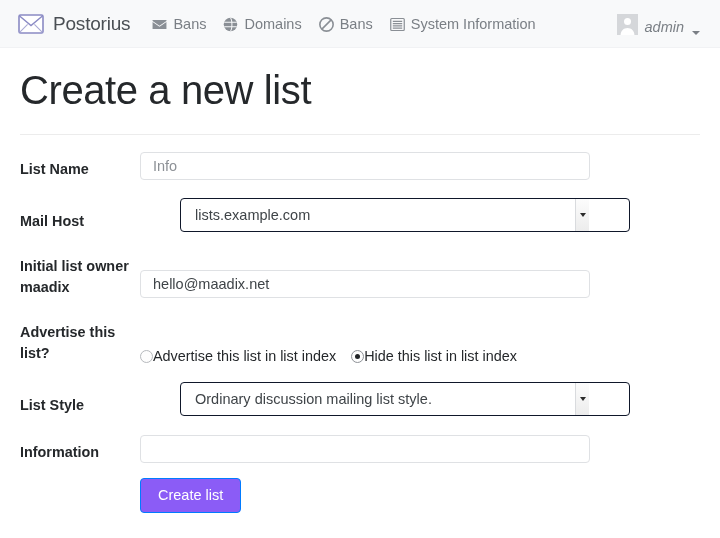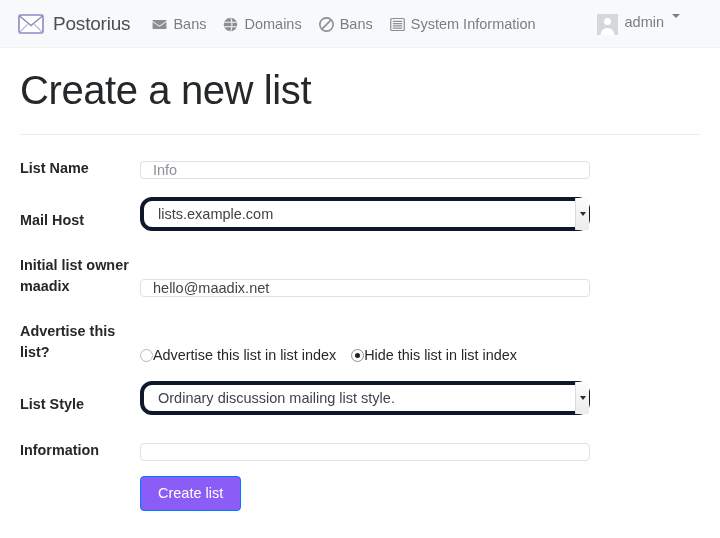--- a/index.html
+++ b/index.html
@@ -10,21 +10,21 @@
     font-family: "Liberation Sans", sans-serif;
     overflow: hidden;
   }
 
   
   .navbar {
     height: 48px;
     background: #f8f9fa;
     display: flex;
     align-items: center;
-    padding: 0 28px 0 18px;
+    padding: 0 8px 0 18px;
     position: relative;
   }
   .navbar::after {
     content: "";
     position: absolute;
     left: 0; right: 0; bottom: 0;
     height: 1px;
     background: #f1f2f4;
   }
   .brand {
@@ -54,23 +54,24 @@
     gap: 6px;
     color: #7a7f85;
     font-size: 14.5px;
     text-decoration: none;
     white-space: nowrap;
   }
   .nav-ico { width: 15px; height: 15px; display: block; flex: none; fill: #8a8f95; }
   .nav-right {
     margin-left: auto;
     display: flex;
-    align-items: flex-start;
+    align-items: flex-end;
     gap: 7px;
     padding-right: 12px;
+    font-style: italic;
   }
   .avatar {
     width: 21px; height: 21px;
     background: #d5d7da;
     border-radius: 1px;
     display: block;
     flex: none;
   }
   .avatar svg { display: block; }
   .user-name { font-size: 14.5px; color: #7a7f85; }
@@ -112,50 +113,51 @@
     font-weight: bold;
     color: #25282b;
     line-height: 21px;
     padding-top: 6px;
     padding-left: 0;
   }
   .form-control-wrap { flex: 1; }
 
   .text-input {
     width: 450px;
-    height: 18px;
+    height: 28px;
     border: 1px solid #dfe1e4;
     border-radius: 4px;
     padding: 6px 12px;
     font-size: 14.5px;
     color: #3f4448;
     font-family: "Liberation Sans", sans-serif;
     background: #ffffff;
     outline: none;
   }
   .text-input::placeholder { color: #8d9196; opacity: 1; }
 
   .select-wrap {
     position: relative;
     width: 450px;
     height: 34px;
   }
   .select-box {
     width: 450px;
     height: 34px;
-    border: 4px solid #0f172a;
-    border-radius: 12px;
+    border: 1px solid #0f172a;
+    border-radius: 4px;
     background: #ffffff;
     display: flex;
     align-items: center;
     padding-left: 14px;
     font-size: 14.5px;
     color: #3f4448;
     overflow: hidden;
     white-space: nowrap;
+    margin-left: 40px;
   }
   .select-arrow {
     position: absolute;
     top: 1px; right: 1px;
     width: 14px;
     height: 32px;
     background: linear-gradient(to bottom, #fcfcfc 0%, #ececec 100%);
     border-left: 1px solid #d9dbde;
     display: flex;
     align-items: center;

